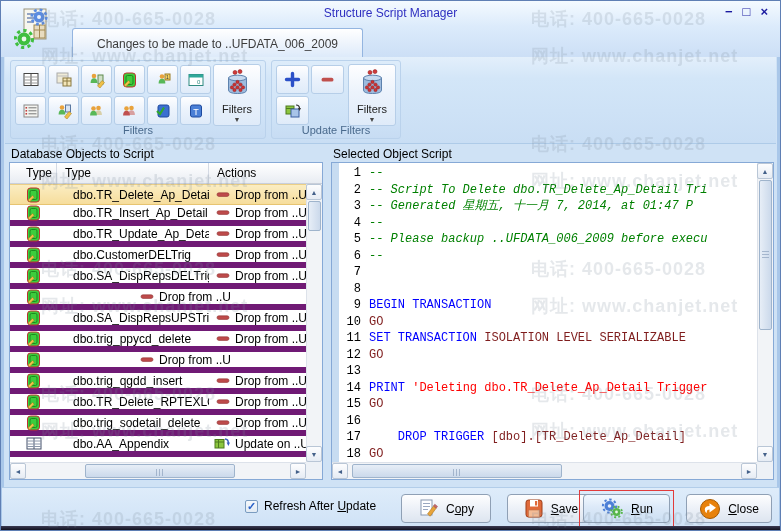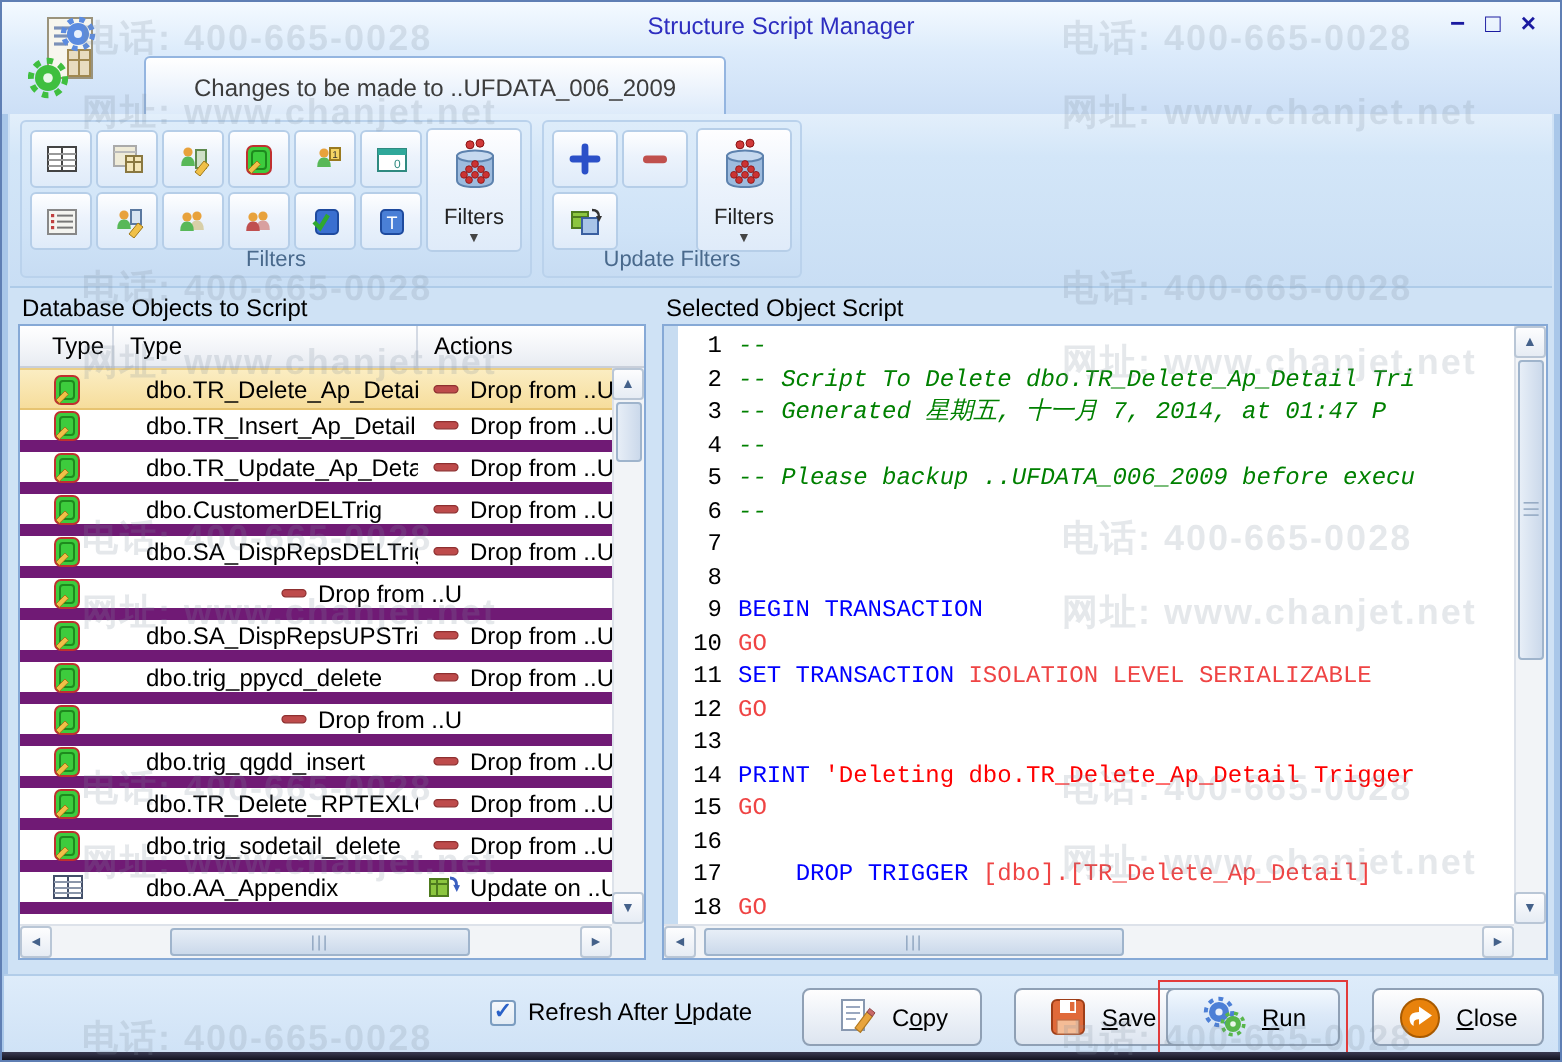--- a/index.html
+++ b/index.html
@@ -83,21 +83,21 @@
     background:#fff;border:1px solid #86A9D6;}
   .gutter-strip{position:absolute;left:0;top:0;bottom:17px;width:7px;background:#C7DCF1;}
   .code{position:absolute;left:7px;top:0;right:16px;bottom:17px;overflow:hidden;
     font-family:"Liberation Mono","DejaVu Sans Mono",monospace;font-size:12px;line-height:16.5px;
     padding-top:2px;white-space:pre;}
   .cline{height:16.5px;}
   .ln{display:inline-block;width:22px;text-align:right;margin-right:8px;color:#000;}
   .tok-comment{color:#008000;font-style:italic;}
   .tok-keyword{color:#0000FF;}
   .tok-string{color:#FF0000;}
-  .tok-plain{color:#ef4444;}
+  .tok-plain{color:#7f1d1d;}
   .ed-vscroll{right:0;top:0;width:16px;bottom:17px;}
   .ed-hscroll{left:0;bottom:0;height:17px;right:16px;}
   
   .footer{position:absolute;left:1px;right:1px;top:486px;height:41px;
     background:linear-gradient(#DEECFA,#CFE2F6);
     border-top:1px solid #B2CDE9;}
   .chk{position:absolute;left:243px;top:11px;display:flex;align-items:center;gap:6px;cursor:default;}
   .chk-box{width:13px;height:13px;border:1px solid #7A9CC0;border-radius:2px;
     background:linear-gradient(#F4F8FC,#E2EBF4);display:flex;align-items:center;justify-content:center;
     color:#2A62C8;font-size:11px;font-weight:bold;line-height:11px;}

